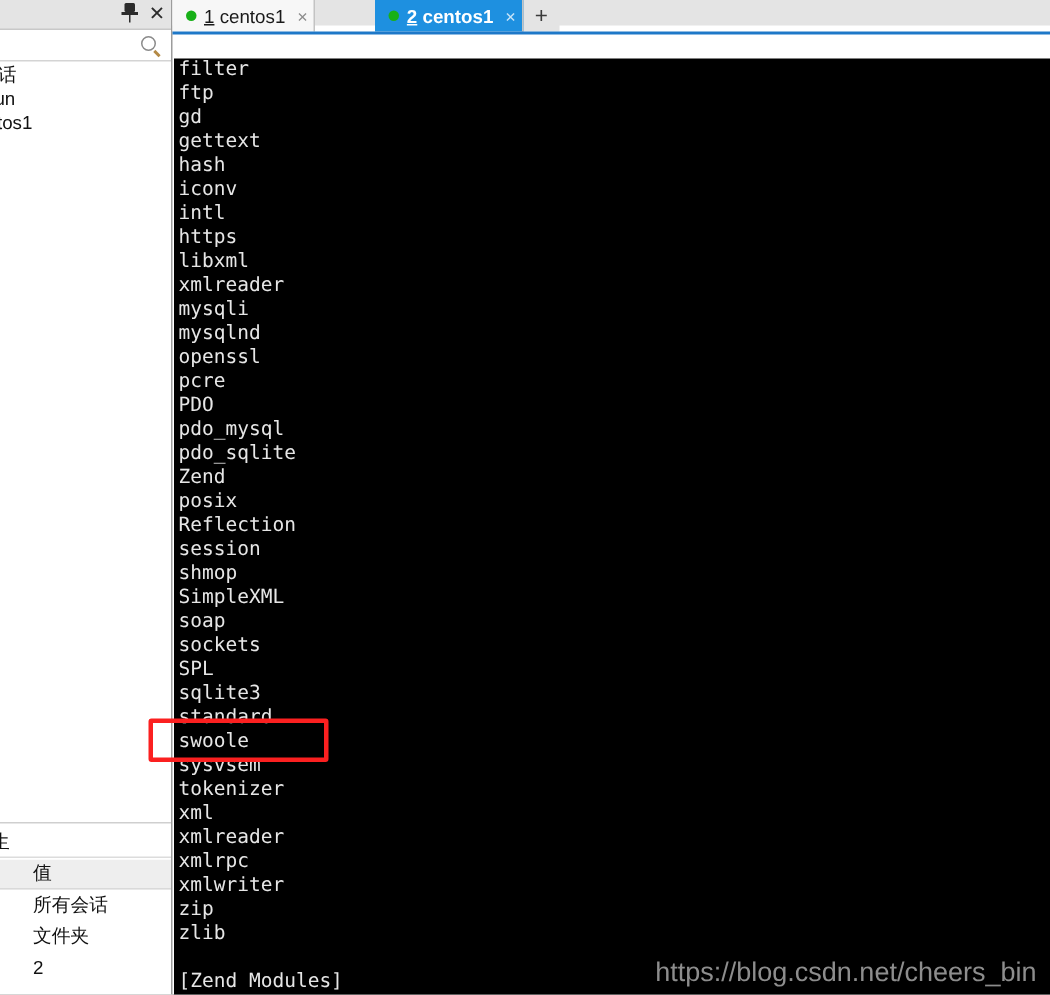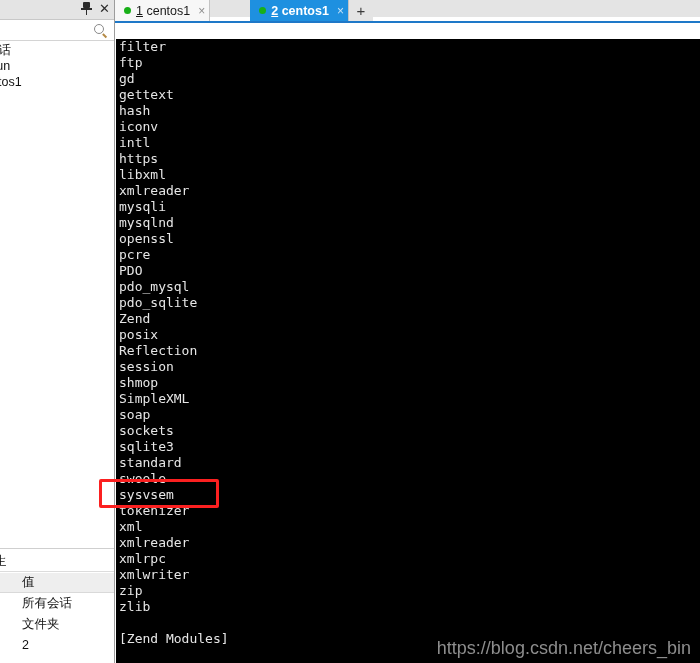--- a/index.html
+++ b/index.html
@@ -295,20 +295,21 @@
     <div class="term-line">pdo_mysql</div>
     <div class="term-line">pdo_sqlite</div>
     <div class="term-line">Zend</div>
     <div class="term-line">posix</div>
     <div class="term-line">Reflection</div>
     <div class="term-line">session</div>
     <div class="term-line">shmop</div>
     <div class="term-line">SimpleXML</div>
     <div class="term-line">soap</div>
     <div class="term-line">sockets</div>
+    <div class="term-line">SPL</div>
     <div class="term-line">sqlite3</div>
     <div class="term-line">standard</div>
     <div class="term-line">swoole</div>
     <div class="term-line">sysvsem</div>
     <div class="term-line">tokenizer</div>
     <div class="term-line">xml</div>
     <div class="term-line">xmlreader</div>
     <div class="term-line">xmlrpc</div>
     <div class="term-line">xmlwriter</div>
     <div class="term-line">zip</div>

